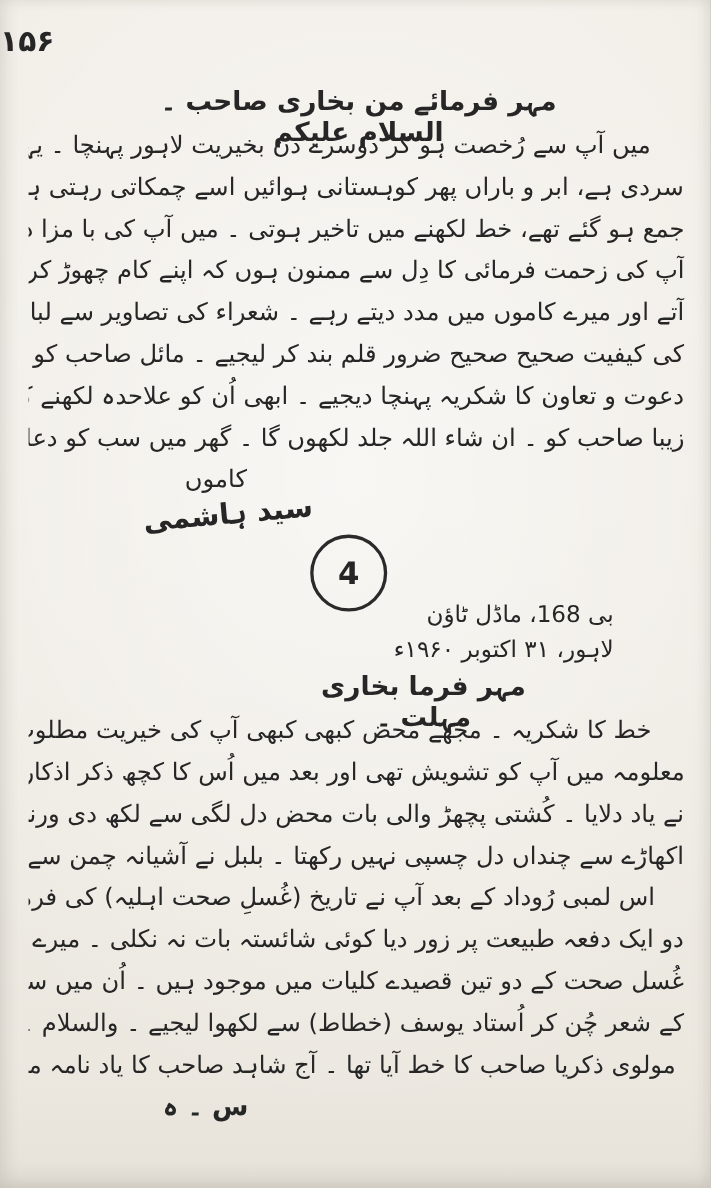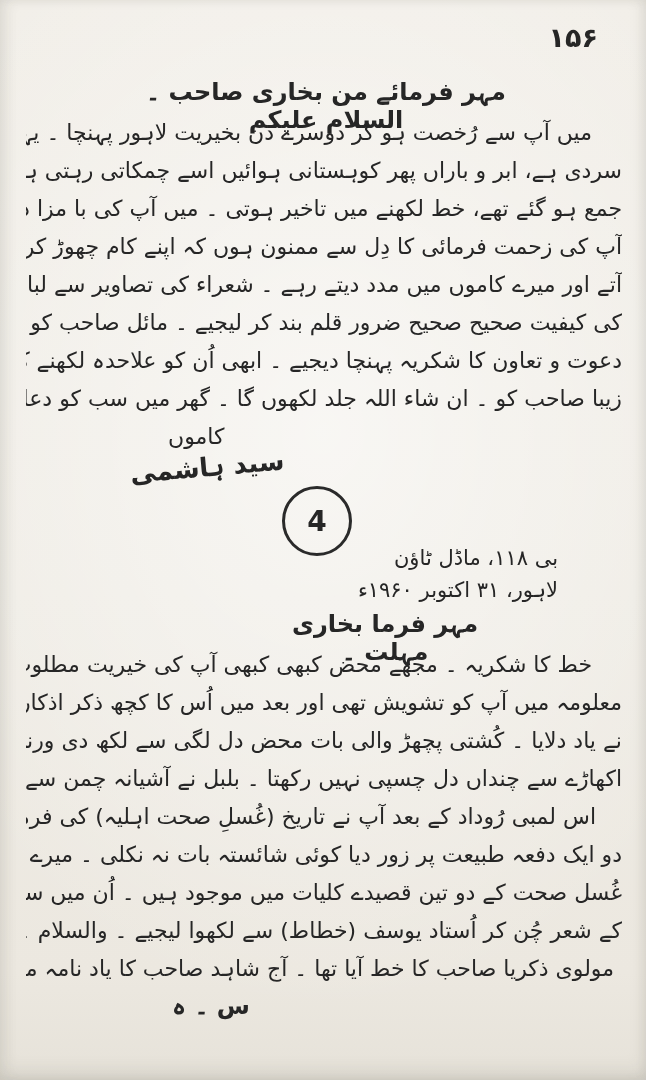--- a/index.html
+++ b/index.html
@@ -13,21 +13,21 @@
     box-shadow: inset 0 -8px 18px rgba(60,55,45,0.10),
                 inset 6px 0 14px rgba(60,55,45,0.05),
                 inset -4px 0 10px rgba(60,55,45,0.04);
     overflow:hidden;
     font-family:"DejaVu Sans", sans-serif;
     color:#262626;
     direction:rtl;
   }
   .pageno{
     position:absolute;top:22px;left:0;right:48px;
-    text-align:right;font-size:27px;font-weight:bold;letter-spacing:2px;
+    text-align:left;font-size:27px;font-weight:bold;letter-spacing:2px;
   }
   .heading1{
     position:absolute;top:78px;left:126px;width:400px;
     text-align:center;font-size:24px;font-weight:bold;
   }
   .body-block{position:absolute;left:26px;right:24px;}
   .b1{top:114px;}
   .b2{top:646px;}
   .line{
     height:38px;line-height:38px;font-size:22px;
@@ -51,21 +51,21 @@
   }
   .address{
     position:absolute;top:542px;right:88px;
     text-align:right;font-size:21px;line-height:32px;
   }
   .salutation{
     position:absolute;top:610px;left:260px;width:250px;
     text-align:center;font-size:24px;font-weight:bold;
   }
   .footer-initials{
-    position:absolute;top:992px;left:148px;font-size:24px;font-weight:bold;margin-left:24px;
+    position:absolute;top:992px;left:148px;font-size:24px;font-weight:bold;
   }
 </style>
 </head>
 <body>
 
 <div class="page">
 
   <div class="pageno">۱۵۶</div>
 
   <div class="heading1">مہر فرمائے من بخاری صاحب ۔ السلام علیکم</div>
@@ -82,21 +82,21 @@
   </div>
 
   <div class="sig-label">کاموں</div>
   <div class="sig-name">سید ہاشمی</div>
 
   <div class="section-circle">
     <span>4</span>
   </div>
 
   <div class="address">
-    <div>بی ۱۱۸، ماڈل ٹاؤن</div>
+    <div>بی 168، ماڈل ٹاؤن</div>
     <div>لاہور، ۳۱ اکتوبر ۱۹۶۰ء</div>
   </div>
 
   <div class="salutation">مہر فرما بخاری مہلت ۔</div>
 
   <div class="body-block b2">
     <div class="line indent">خط کا شکریہ ۔ مجھے محض کبھی کبھی آپ کی خیریت مطلوب ہوتی ہے ۔ مقدمہ</div>
     <div class="line">معلومہ میں آپ کو تشویش تھی اور بعد میں اُس کا کچھ ذکر اذکار نہ لکھا تھا اس لیے میں</div>
     <div class="line">نے یاد دلایا ۔ کُشتی پچھڑ والی بات محض دل لگی سے لکھ دی ورنہ ظاہر ہے اب اس</div>
     <div class="line no-stretch">اکھاڑے سے چنداں دل چسپی نہیں رکھتا ۔ بلبل نے آشیانہ چمن سے اُٹھا لیا ۔</div>

